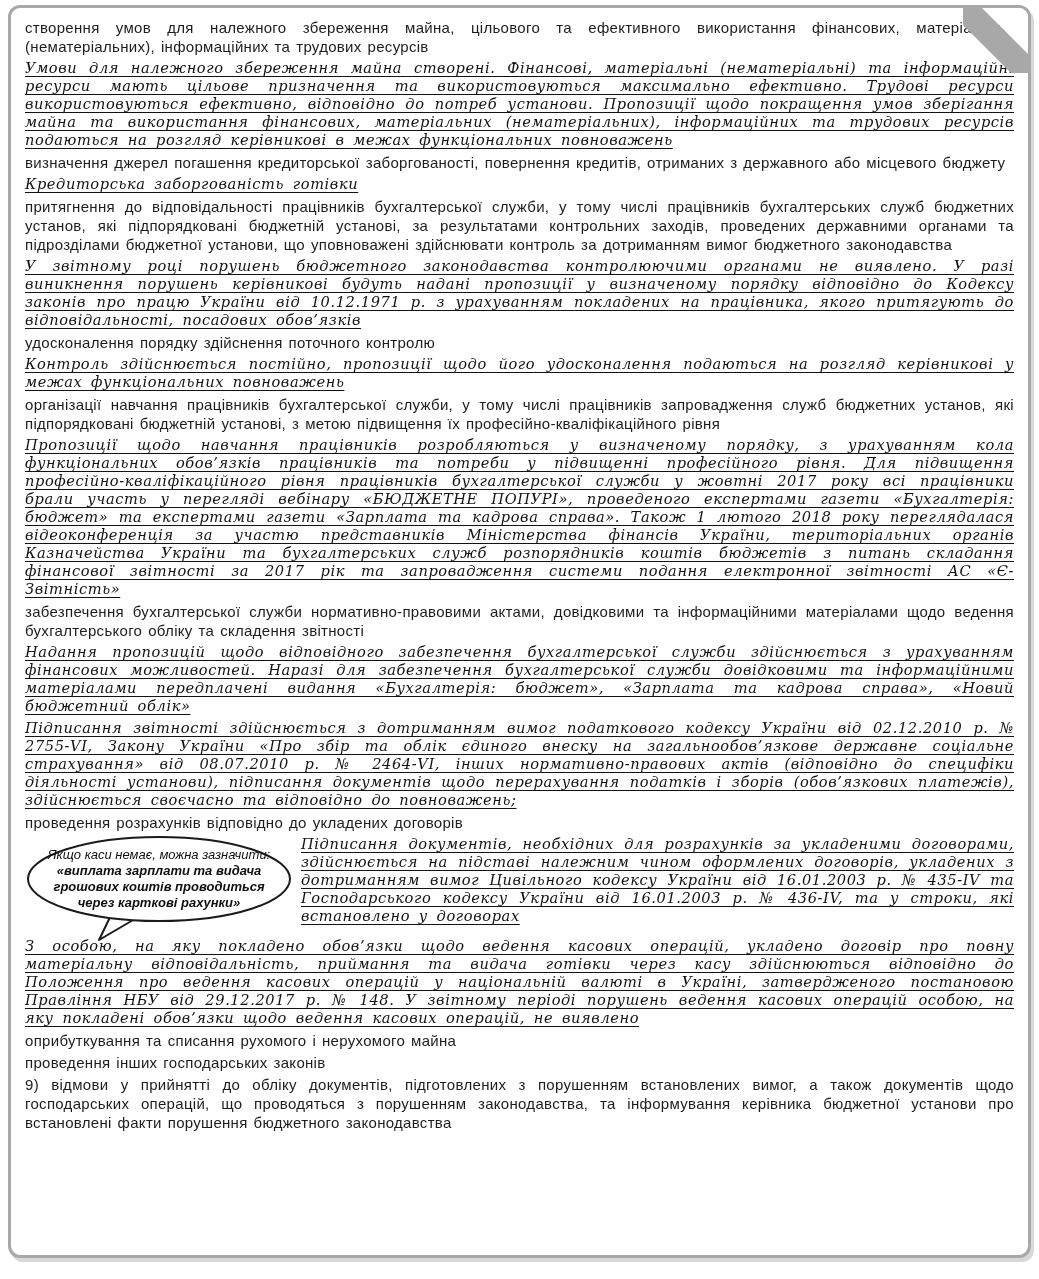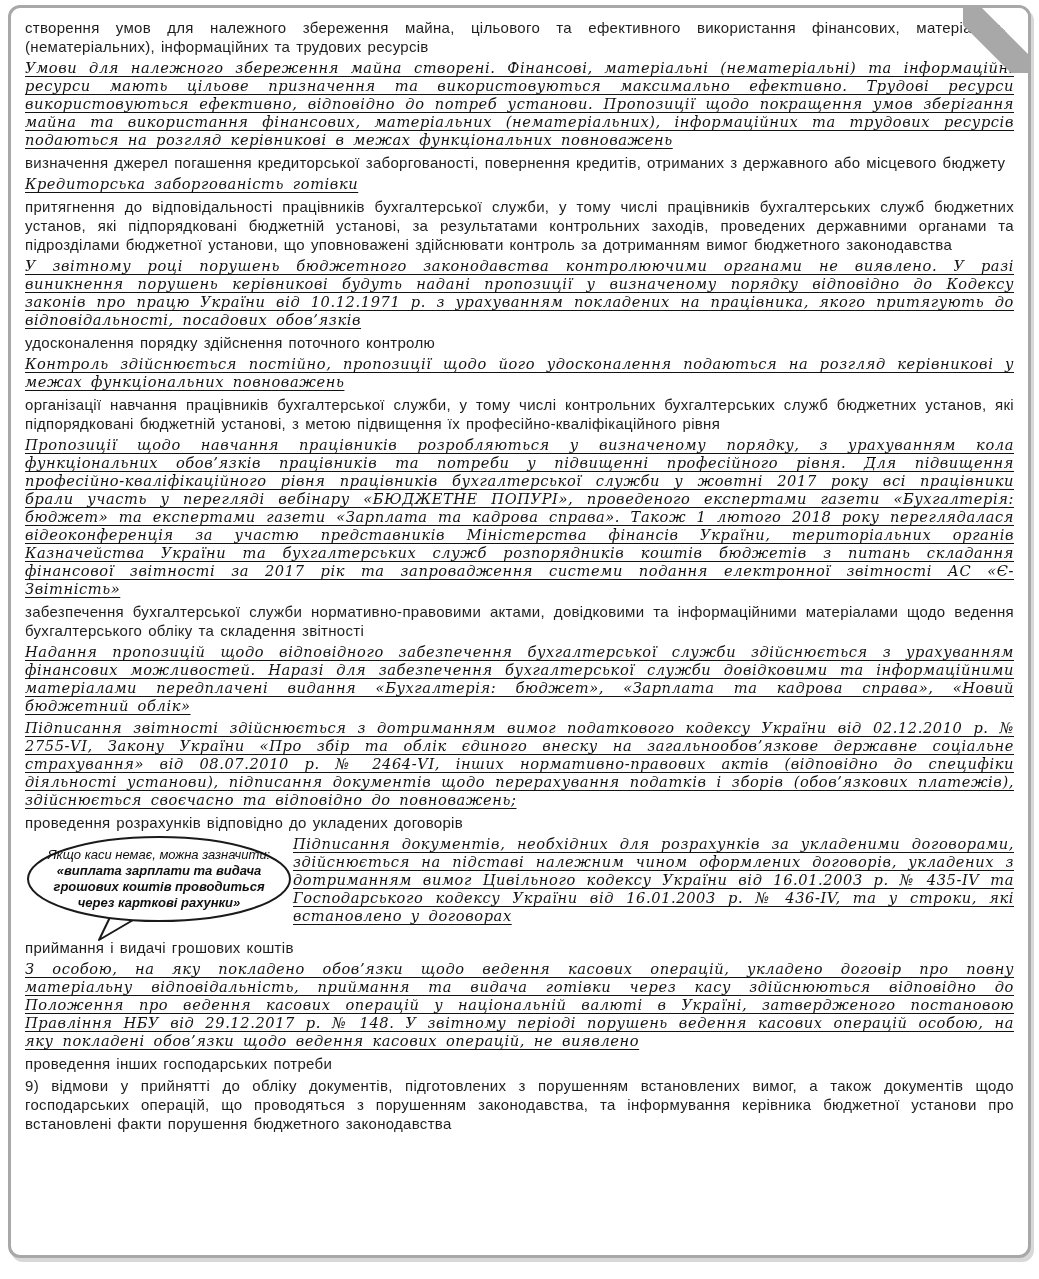--- a/index.html
+++ b/index.html
@@ -50,21 +50,21 @@
     color:#121212;
     text-align:justify;
     text-decoration:underline;
     text-decoration-thickness:1px;
     text-underline-offset:3px;
     margin:2px 0 4px 0;
   }
   .bubble-row{
     display:flex;
     align-items:flex-start;
-    gap:0;
+    gap:8px;
     margin:0 0 2px 0;
   }
   .bubble-wrap{
     position:relative;
     flex:0 0 268px;
     height:100px;
   }
   .bubble-svg{
     position:absolute;
     left:0; top:0;
@@ -96,36 +96,36 @@
   </svg>
   <div>
       <div class="printed">створення умов для належного збереження майна, цільового та ефективного використання фінансових, матеріальних (нематеріальних), інформаційних та трудових ресурсів</div>
       <div class="hand">Умови для належного збереження майна створені. Фінансові, матеріальні (нематеріальні) та інформаційні ресурси мають цільове призначення та використовуються максимально ефективно. Трудові ресурси використовуються ефективно, відповідно до потреб установи. Пропозиції щодо покращення умов зберігання майна та використання фінансових, матеріальних (нематеріальних), інформаційних та трудових ресурсів подаються на розгляд керівникові в межах функціональних повноважень</div>
       <div class="printed">визначення джерел погашення кредиторської заборгованості, повернення кредитів, отриманих з державного або місцевого бюджету</div>
       <div class="hand">Кредиторська заборгованість готівки</div>
       <div class="printed">притягнення до відповідальності працівників бухгалтерської служби, у тому числі працівників бухгалтерських служб бюджетних установ, які підпорядковані бюджетній установі, за результатами контрольних заходів, проведених державними органами та підрозділами бюджетної установи, що уповноважені здійснювати контроль за дотриманням вимог бюджетного законодавства</div>
       <div class="hand">У звітному році порушень бюджетного законодавства контролюючими органами не виявлено. У разі виникнення порушень керівникові будуть надані пропозиції у визначеному порядку відповідно до Кодексу законів про працю України від 10.12.1971 р. з урахуванням покладених на працівника, якого притягують до відповідальності, посадових обов’язків</div>
       <div class="printed">удосконалення порядку здійснення поточного контролю</div>
       <div class="hand">Контроль здійснюється постійно, пропозиції щодо його удосконалення подаються на розгляд керівникові у межах функціональних повноважень</div>
-      <div class="printed">організації навчання працівників бухгалтерської служби, у тому числі контрольних бухгалтерських служб бюджетних установ, які підпорядковані бюджетній установі, з метою підвищення їх професійно-кваліфікаційного рівня</div>
+      <div class="printed">організації навчання працівників бухгалтерської служби, у тому числі працівників запровадження служб бюджетних установ, які підпорядковані бюджетній установі, з метою підвищення їх професійно-кваліфікаційного рівня</div>
       <div class="hand">Пропозиції щодо навчання працівників розробляються у визначеному порядку, з урахуванням кола функціональних обов’язків працівників та потреби у підвищенні професійного рівня. Для підвищення професійно-кваліфікаційного рівня працівників бухгалтерської служби у жовтні 2017 року всі працівники брали участь у перегляді вебінару «БЮДЖЕТНЕ ПОПУРІ», проведеного експертами газети «Бухгалтерія: бюджет» та експертами газети «Зарплата та кадрова справа». Також 1 лютого 2018 року переглядалася відеоконференція за участю представників Міністерства фінансів України, територіальних органів Казначейства України та бухгалтерських служб розпорядників коштів бюджетів з питань складання фінансової звітності за 2017 рік та запровадження системи подання електронної звітності АС «Є-Звітність»</div>
       <div class="printed">забезпечення бухгалтерської служби нормативно-правовими актами, довідковими та інформаційними матеріалами щодо ведення бухгалтерського обліку та складення звітності</div>
       <div class="hand">Надання пропозицій щодо відповідного забезпечення бухгалтерської служби здійснюється з урахуванням фінансових можливостей. Наразі для забезпечення бухгалтерської служби довідковими та інформаційними матеріалами передплачені видання «Бухгалтерія: бюджет», «Зарплата та кадрова справа», «Новий бюджетний облік»</div>
       <div class="hand">Підписання звітності здійснюється з дотриманням вимог податкового кодексу України від 02.12.2010 р. № 2755-VI, Закону України «Про збір та облік єдиного внеску на загальнообов’язкове державне соціальне страхування» від 08.07.2010 р. № 2464-VI, інших нормативно-правових актів (відповідно до специфіки діяльності установи), підписання документів щодо перерахування податків і зборів (обов’язкових платежів), здійснюється своєчасно та відповідно до повноважень;</div>
       <div class="printed">проведення розрахунків відповідно до укладених договорів</div>
       <div class="bubble-row">
         <div class="bubble-wrap">
           <svg class="bubble-svg" width="268" height="100" viewBox="0 0 268 100">
             <path d="M88,76 L74,105 L132,71" fill="#ffffff" stroke="#1a1a1a" stroke-width="2" stroke-linejoin="round"></path>
             <ellipse cx="134" cy="44" rx="131" ry="42" fill="#ffffff" stroke="#1a1a1a" stroke-width="2"></ellipse>
           </svg>
           <div class="bubble-text">
             <div><span>Якщо каси немає, можна зазначити: </span><span class="bq">«виплата зарплати та видача грошових коштів проводиться через карткові рахунки»</span></div>
           </div>
         </div>
         <div class="hand bubble-hand">Підписання документів, необхідних для розрахунків за укладеними договорами, здійснюється на підставі належним чином оформлених договорів, укладених з дотриманням вимог Цивільного кодексу України від 16.01.2003 р. № 435-IV та Господарського кодексу України від 16.01.2003 р. № 436-IV, та у строки, які встановлено у договорах</div>
       </div>
-      <div class="printed">приймання і видачі грошових коштів</div>
       <div class="hand">З особою, на яку покладено обов’язки щодо ведення касових операцій, укладено договір про повну матеріальну відповідальність, приймання та видача готівки через касу здійснюються відповідно до Положення про ведення касових операцій у національній валюті в Україні, затвердженого постановою Правління НБУ від 29.12.2017 р. № 148. У звітному періоді порушень ведення касових операцій особою, на яку покладені обов’язки щодо ведення касових операцій, не виявлено</div>
-      <div class="printed">проведення інших господарських потреби</div>
+      <div class="printed">оприбуткування та списання рухомого і нерухомого майна</div>
+      <div class="printed">проведення інших господарських законів</div>
       <div class="printed">9) відмови у прийнятті до обліку документів, підготовлених з порушенням встановлених вимог, а також документів щодо господарських операцій, що проводяться з порушенням законодавства, та інформування керівника бюджетної установи про встановлені факти порушення бюджетного законодавства</div>
     </div>
 </div>
 
 </body></html>

